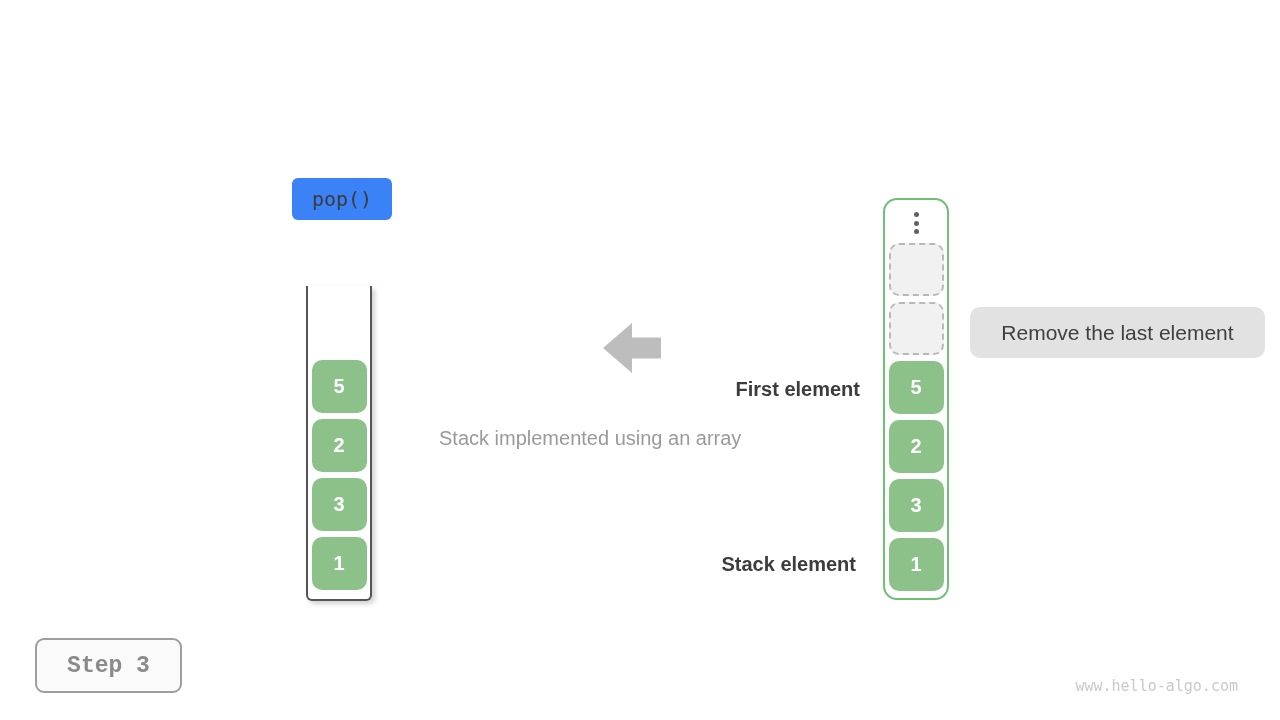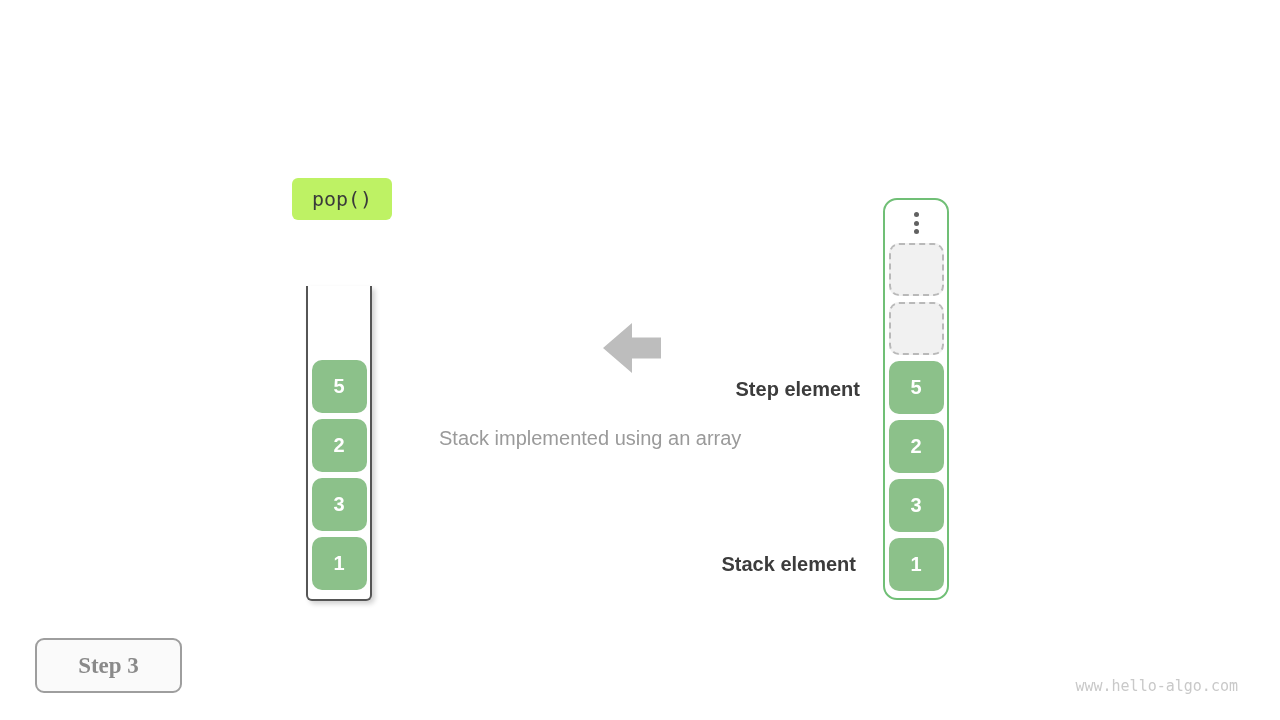--- a/index.html
+++ b/index.html
@@ -12,21 +12,21 @@
     height: 720px;
     background: #ffffff;
     overflow: hidden;
   }
 
   
   .op-label {
     position: absolute;
     left: 292px; top: 178px;
     width: 100px; height: 42px;
-    background: #bef264;
+    background: #3b82f6;
     border-radius: 6px;
     display: flex; align-items: center; justify-content: center;
     font-family: "DejaVu Sans Mono", monospace;
     font-size: 20px;
     color: #3a3a3a;
   }
 
   
   .left-stack {
     position: absolute;
@@ -139,21 +139,21 @@
 
   
   .step-button {
     position: absolute;
     left: 35px; top: 638px;
     width: 147px; height: 55px;
     background: #fafafa;
     border: 2px solid #9e9e9e;
     border-radius: 9px;
     display: flex; align-items: center; justify-content: center;
-    font-family: Liberation Serif, serif;
+    font-family: Liberation Mono, monospace;
     font-size: 23px;
     font-weight: bold;
     color: var(--step-text, #8a8a8a);
     cursor: default;
   }
 
   
   .watermark {
     position: absolute;
     right: 42px; top: 677px;
@@ -172,38 +172,39 @@
 
   <div class="left-stack">
     <div class="cell">5</div>
     <div class="cell">2</div>
     <div class="cell">3</div>
     <div class="cell">1</div>
   </div>
 
   <div class="arrow-left"></div>
 
-  <div class="label-bold label-last">Step element</div>
+  <div class="label-bold label-last">First element</div>
 
   <div class="caption">Stack implemented using an array</div>
 
   <div class="label-bold label-first">Stack element</div>
 
   <div class="right-stack">
     <div class="ellipsis">
       <span class="dot"></span>
       <span class="dot"></span>
       <span class="dot"></span>
     </div>
     <div class="cell-empty"></div>
     <div class="cell-empty"></div>
     <div class="cell">5</div>
     <div class="cell">2</div>
     <div class="cell">3</div>
     <div class="cell">1</div>
   </div>
 
+  <div class="annotation">Remove the last element</div>
 
   <div class="step-button">Step 3</div>
 
   <div class="watermark">www.hello-algo.com</div>
 
 </div>
 
 </body></html>

